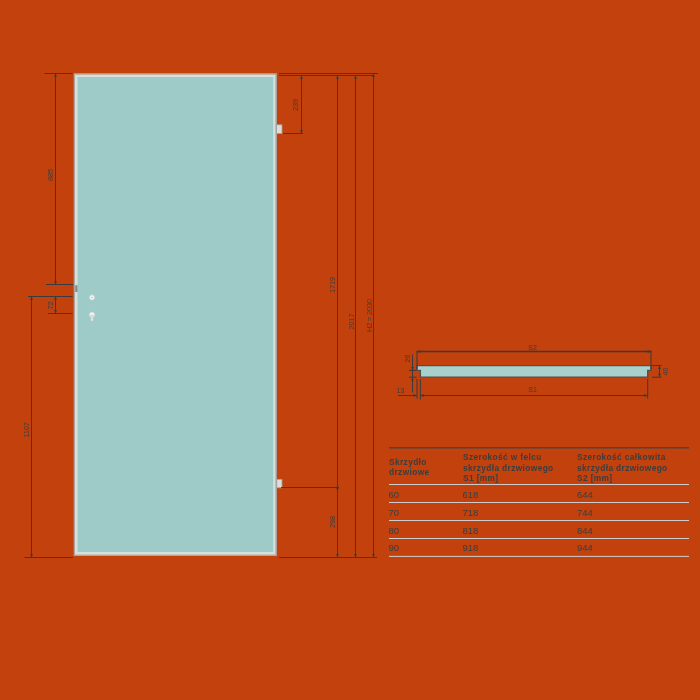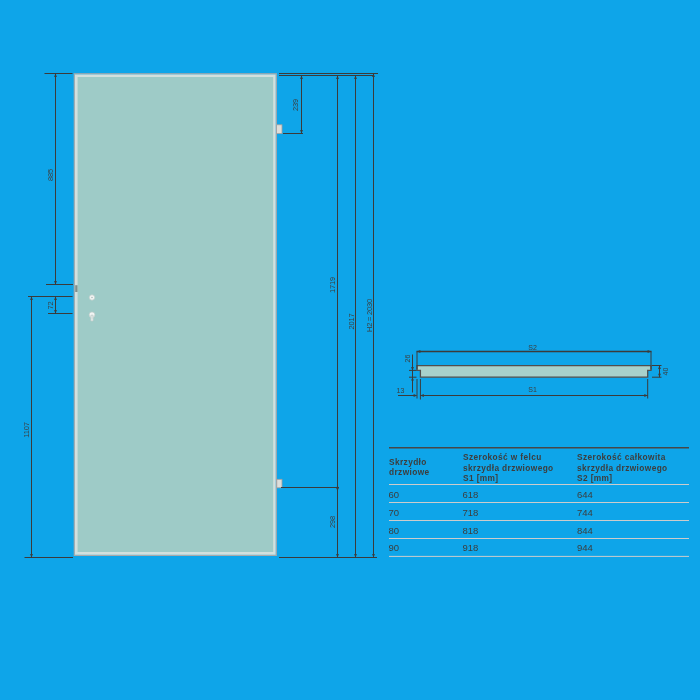--- a/index.html
+++ b/index.html
@@ -1,16 +1,16 @@
 <!DOCTYPE html>
 <html><head>
 <meta charset="utf-8">
 <style>
   html,body{margin:0;padding:0;background:#ffffff;}
-  .wrap{width:700px;height:700px;position:relative;background:#0ea5e9;overflow:hidden;}
+  .wrap{width:700px;height:700px;position:relative;background:#c2410c;overflow:hidden;}
   svg{position:absolute;top:0;left:0;}
   text{font-family:"Liberation Sans", sans-serif;fill:#3d3d3d;}
 </style>
 </head>
 <body>
 <div class="wrap">
 <svg width="700" height="700" viewBox="0 0 700 700">
 
   <g>
     <rect x="74.3" y="73.8" width="202" height="481.6" fill="none" stroke="#a9a9a9" stroke-width="1.2"></rect>

